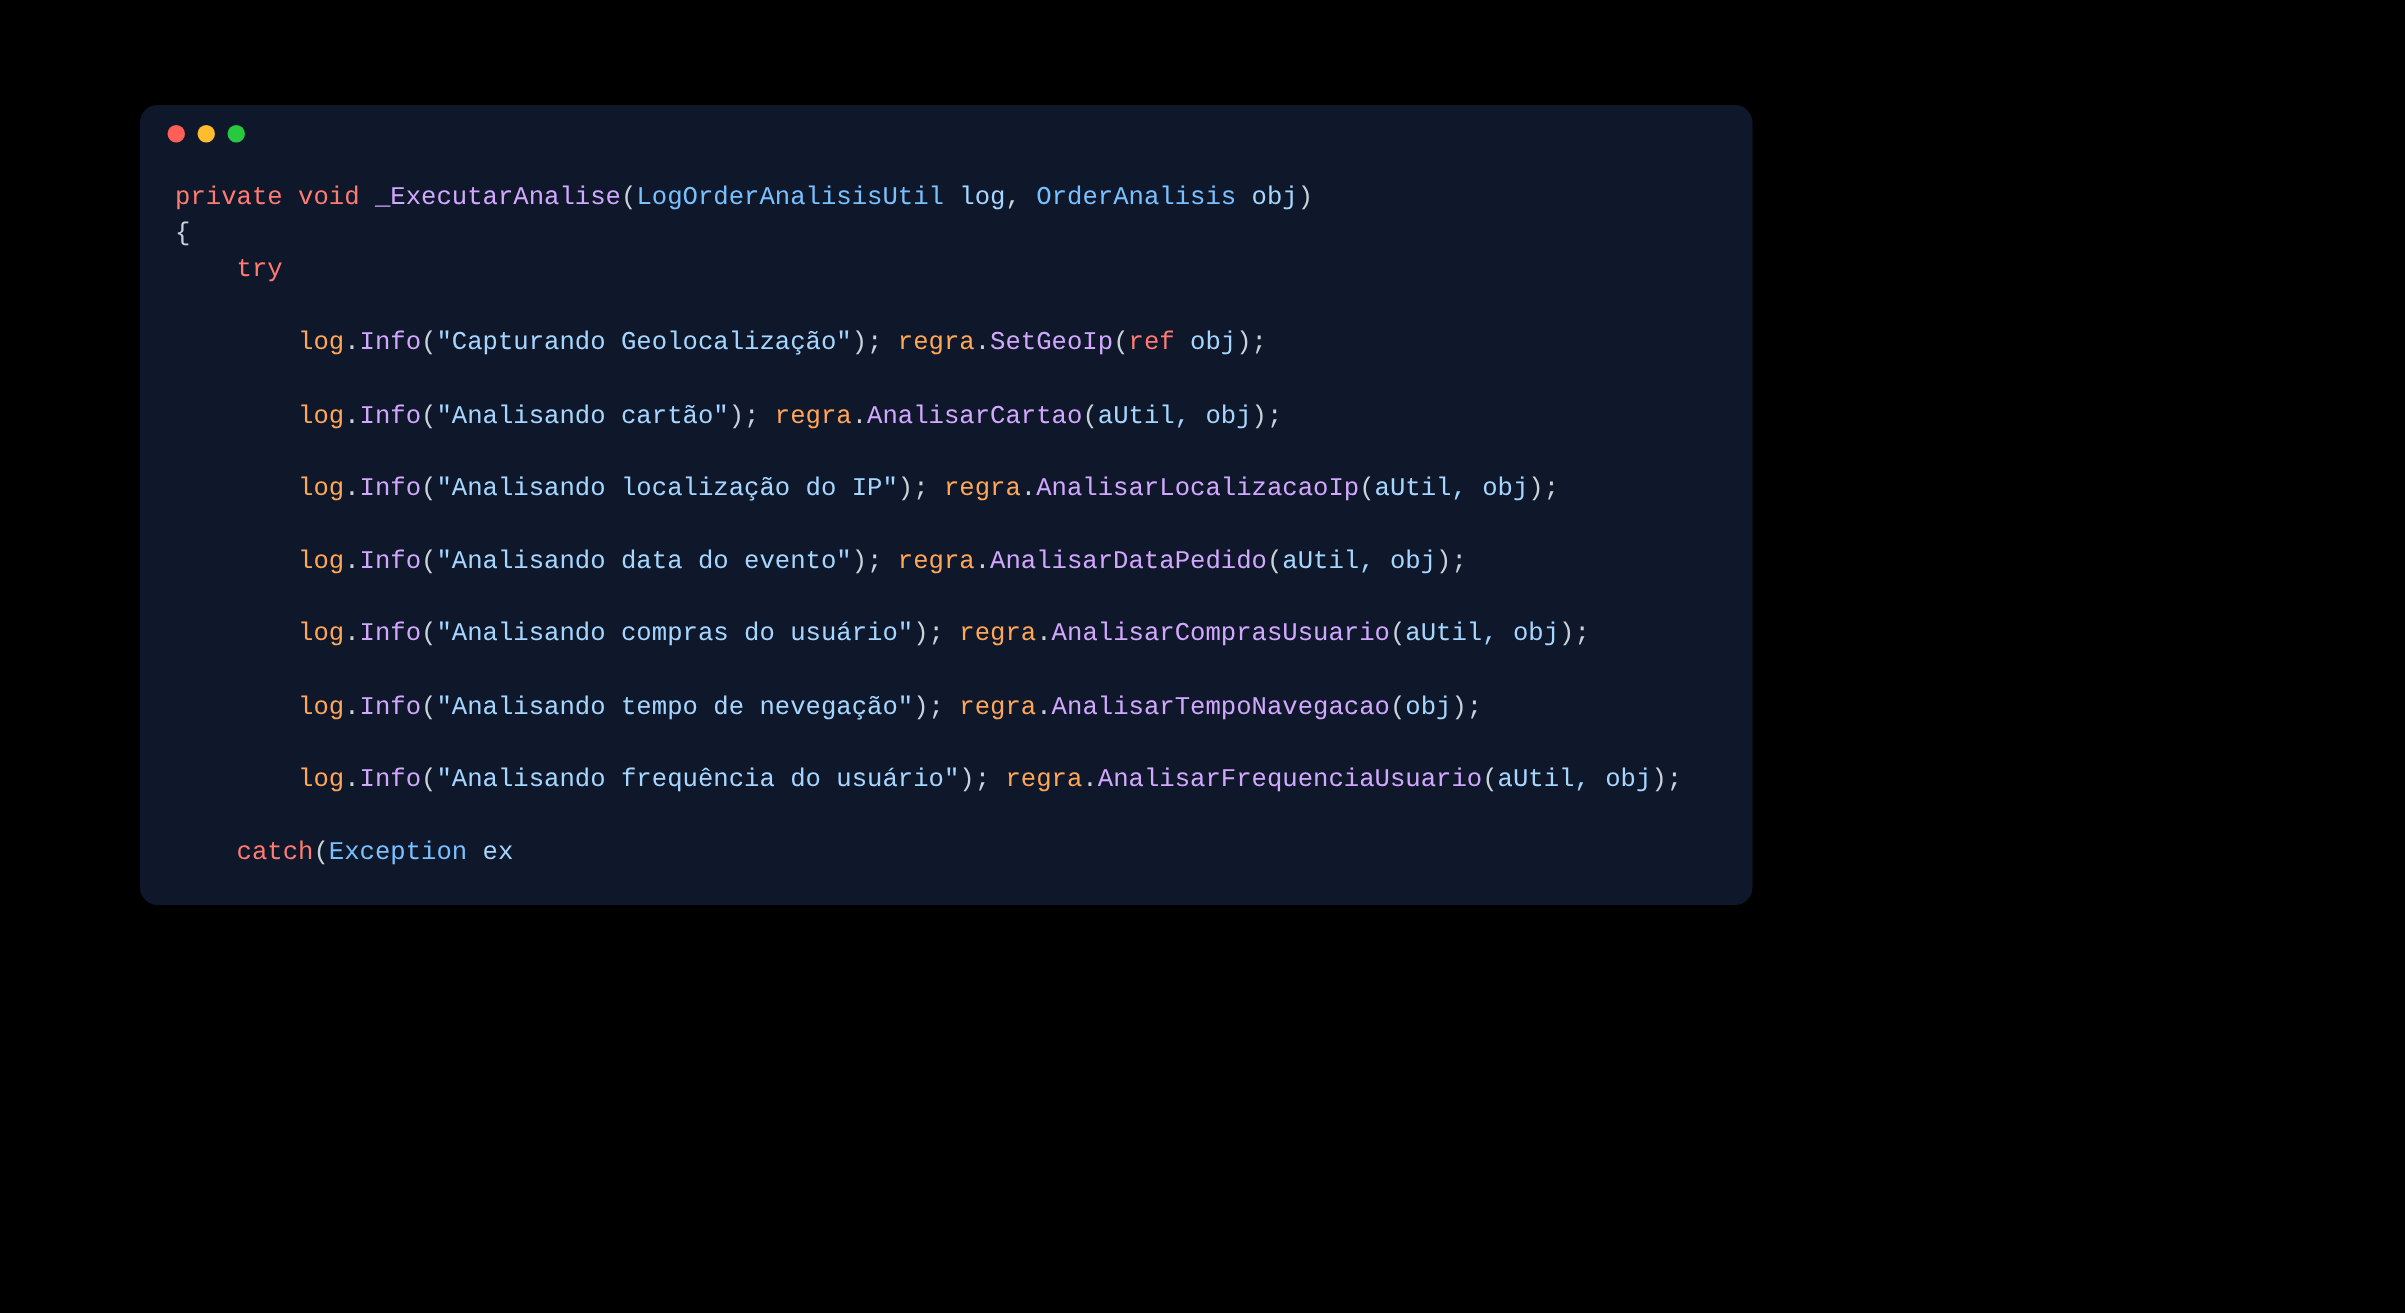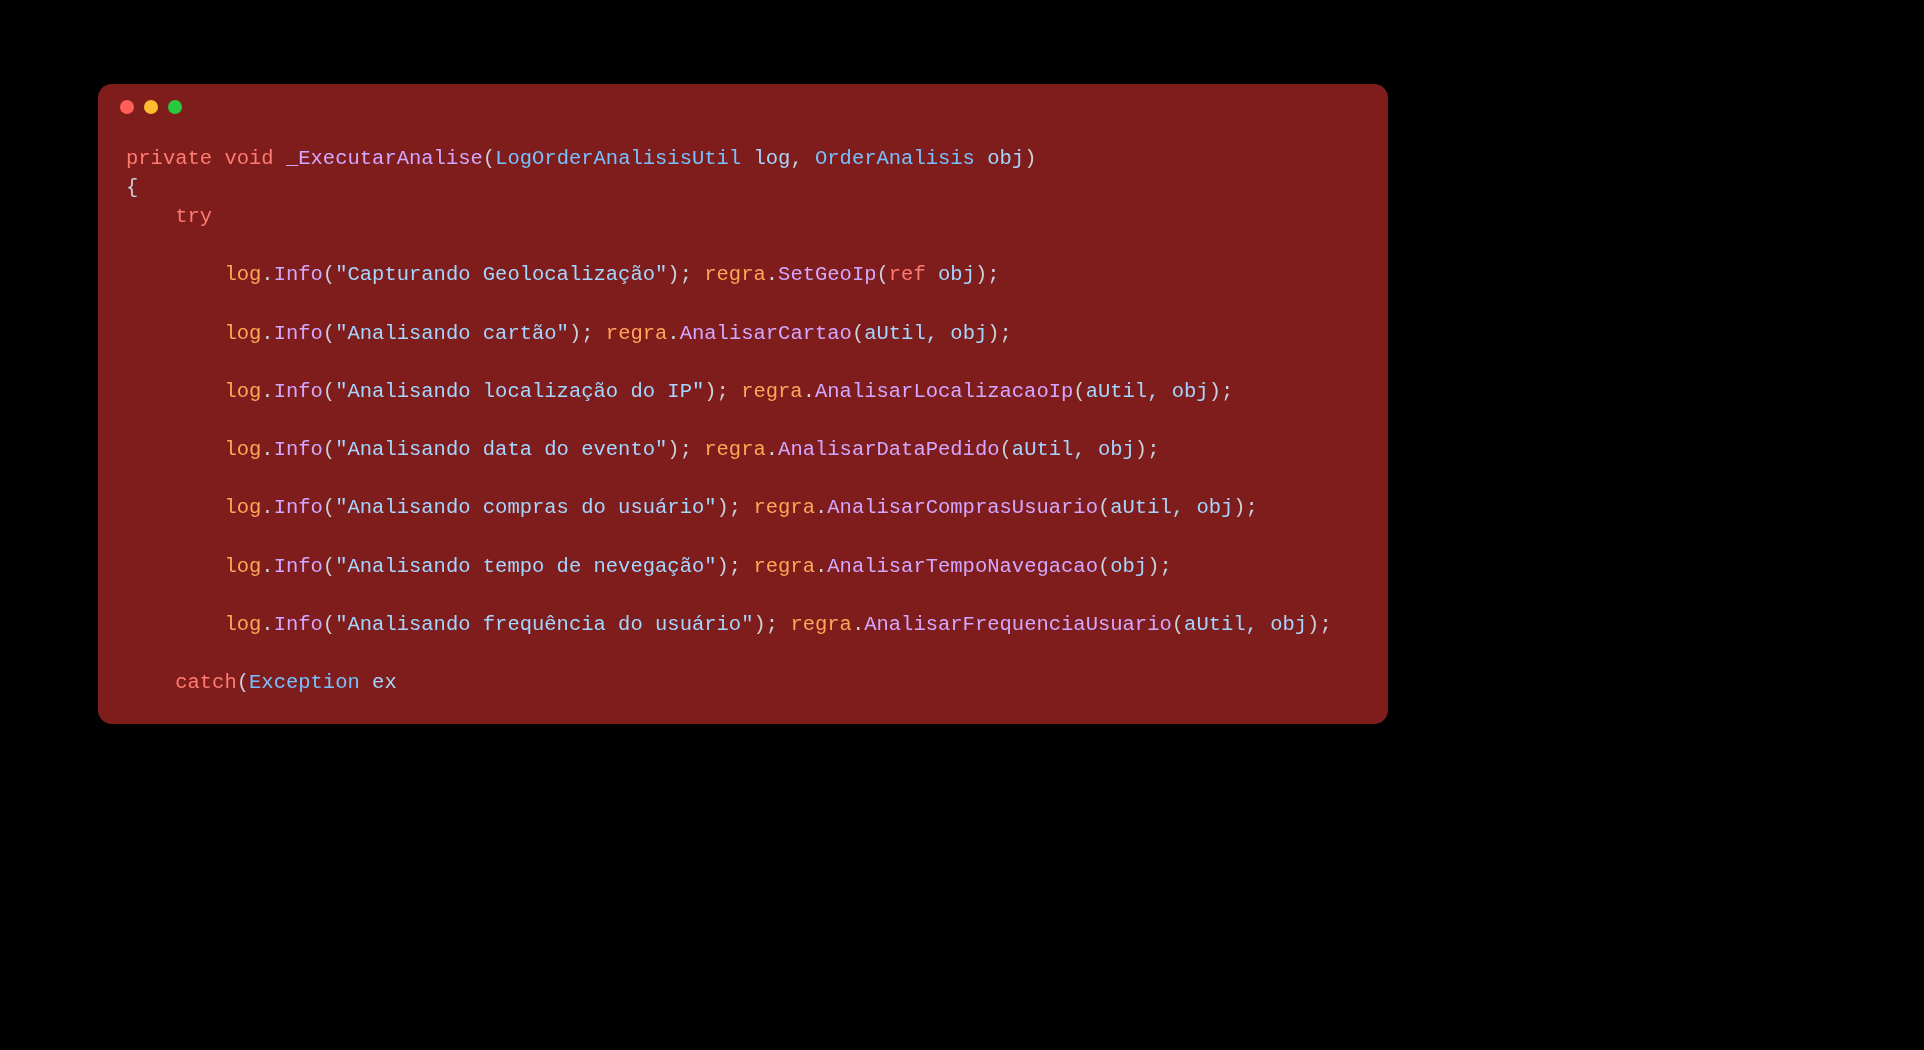--- a/index.html
+++ b/index.html
@@ -6,25 +6,25 @@
     margin: 0;
     padding: 0;
     width: 1924px;
     height: 1050px;
     background: #000000;
     font-family: "SF Mono", "Menlo", "Consolas", "Liberation Mono", monospace;
     overflow: hidden;
   }
   .window {
     position: absolute;
-    left: 98px;
+    left: 112px;
     top: 84px;
     width: 1290px;
     height: 640px;
-    background: #7f1d1d;
+    background: #0f172a;
     border-radius: 14px;
     box-shadow: 0 20px 60px rgba(0,0,0,0.6);
     overflow: hidden;
   }
   .titlebar {
     height: 46px;
     display: flex;
     align-items: center;
     padding-left: 22px;
     gap: 10px;

